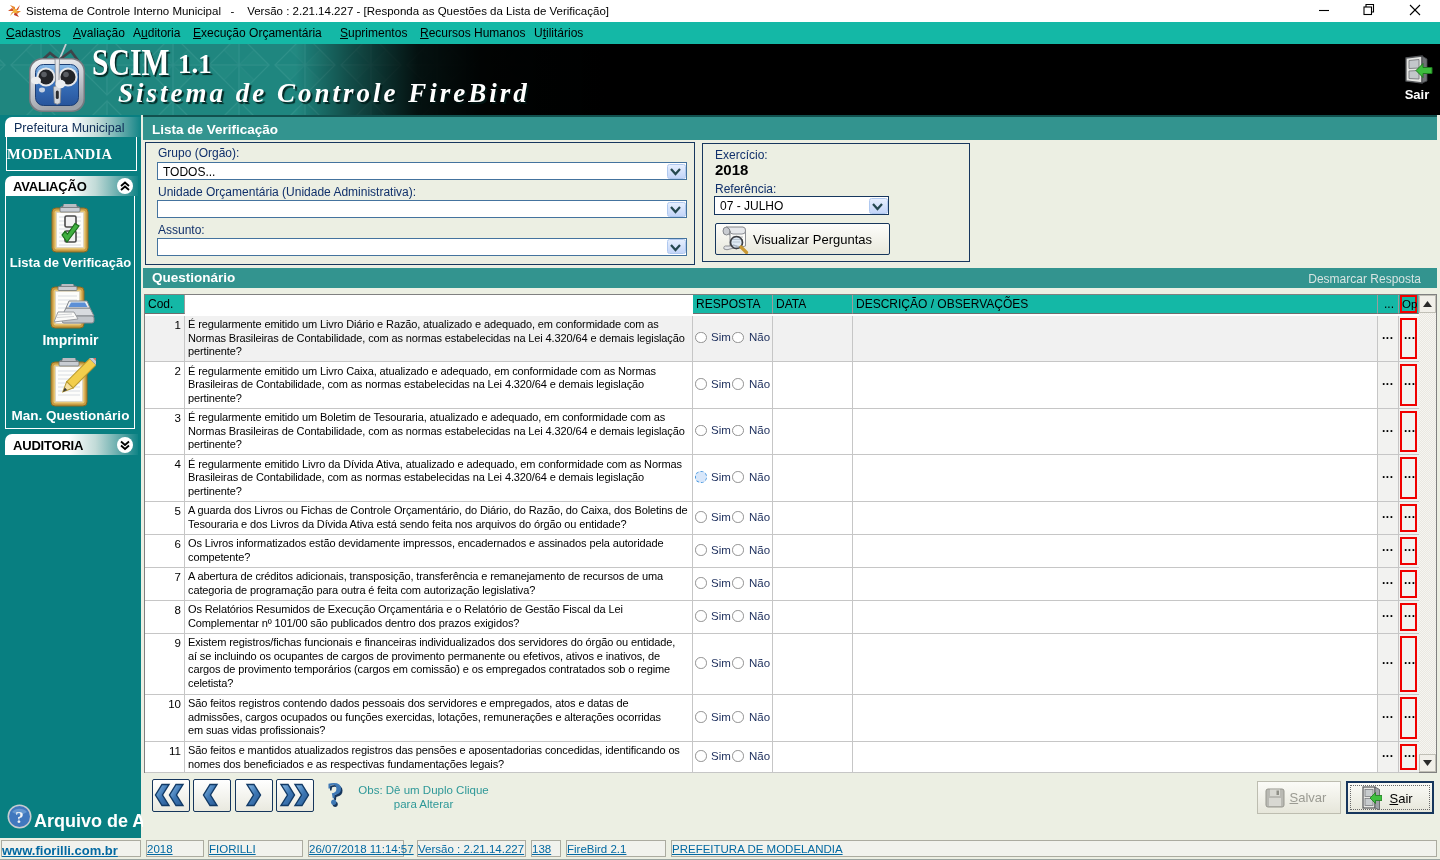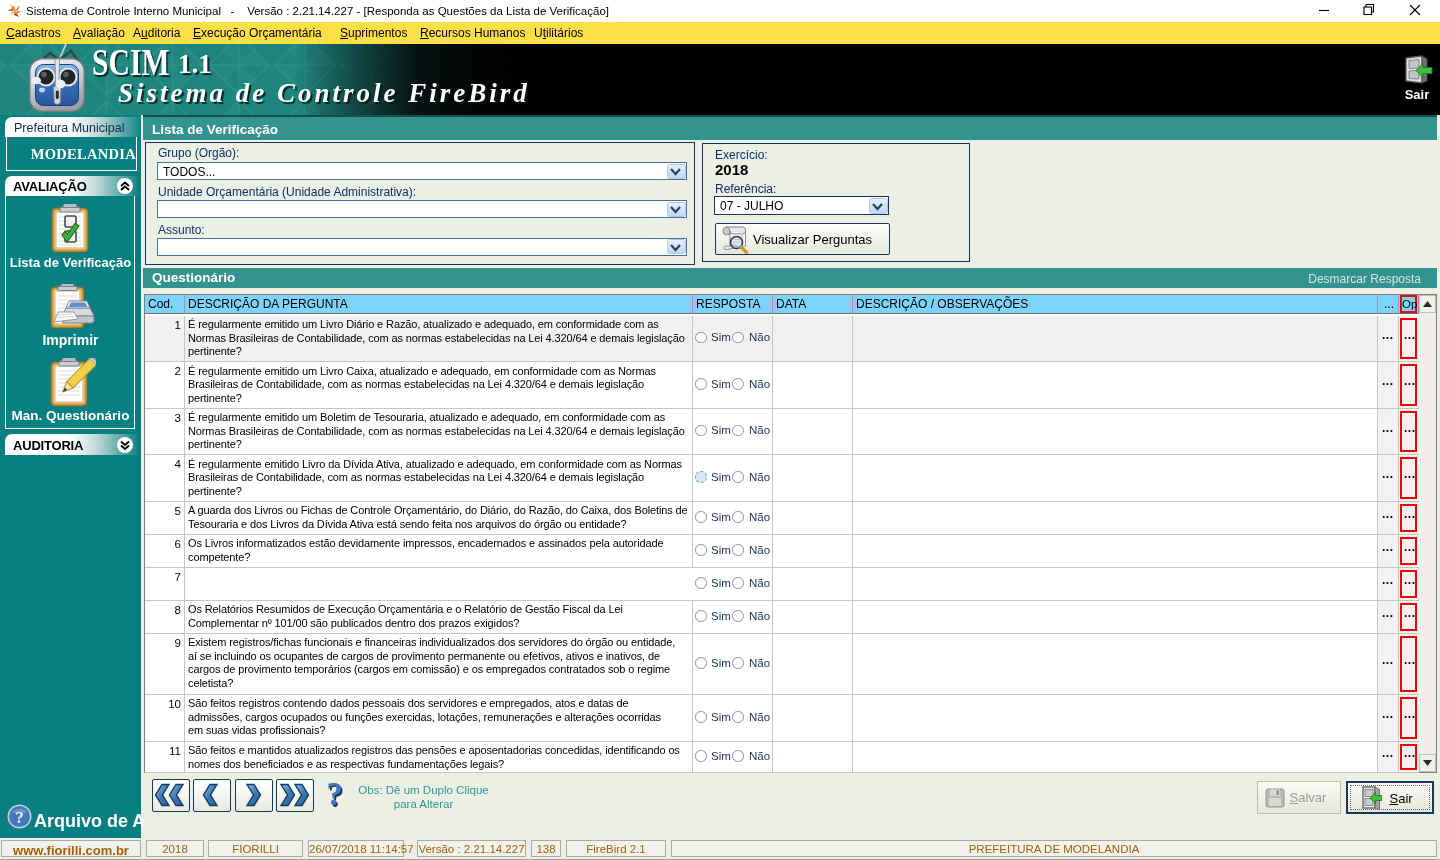--- a/index.html
+++ b/index.html
@@ -1,64 +1,64 @@
 <!DOCTYPE html>
 <html><head>
 <meta charset="utf-8">
 <style>
 * { margin:0; padding:0; box-sizing:border-box; }
 html,body { width:1440px; height:860px; overflow:hidden; font-family:"Liberation Sans", sans-serif; }
 body { position:relative; background:#ECEFE3; }
 .abs { position:absolute; }
 #titlebar { left:0; top:0; width:1440px; height:22px; background:#FFFFFF; }
 #titletext { left:26px; top:4.5px; font-size:11.5px; color:#000; }
-#menubar { left:0; top:22px; width:1440px; height:22px; background:#fde047; font-size:12px; color:#000; }
+#menubar { left:0; top:22px; width:1440px; height:22px; background:#14b8a6; font-size:12px; color:#000; }
 .mi { position:absolute; top:4px; white-space:nowrap; }
 #banner { left:0; top:44px; width:1440px; height:71px; background:#000; }
 #scimwrap { left:92px; top:-4px; color:#fff; font-family:"Liberation Serif", serif; font-weight:bold; text-shadow:2px 2px 1px rgba(0,25,22,0.85); }
 #sistema { left:118px; top:34px; font-family:"Liberation Serif", serif; font-style:italic; font-weight:bold; font-size:27px; color:#fff; text-shadow:2px 2px 1px rgba(0,25,22,0.85); letter-spacing:3px; }
 #sairtoplbl { left:1393px; top:43px; width:48px; text-align:center; color:#fff; font-size:13px; font-weight:bold; }
 #sidebar { left:0; top:115px; width:141px; height:723px; background:#087F81; }
 .sgrad { background:linear-gradient(90deg,#FFFFFF 0%,#FFFFFF 48%,#C2DBD8 68%,#4D9FA0 90%,#108486 100%); }
 #pmstrip { position:absolute; left:5px; top:2px; width:136px; height:20px; border-top-left-radius:7px; color:#0D2B56; font-size:12.5px; padding:3.5px 0 0 9px; }
-#modbox { position:absolute; left:6px; top:22px; width:131px; height:34px; border:1px solid #fff; border-top:none; color:#fff; text-align:right; font-family:"Liberation Serif", serif; font-weight:bold; font-size:14.5px; padding-top:9px; letter-spacing:0.3px; }
+#modbox { position:absolute; left:6px; top:22px; width:131px; height:34px; border:1px solid #fff; border-top:none; color:#fff; text-align:left; font-family:"Liberation Serif", serif; font-weight:bold; font-size:14.5px; padding-top:9px; letter-spacing:0.3px; }
 #avalbar { position:absolute; left:5px; top:61px; width:133px; height:20px; border-top-left-radius:7px; color:#000; font-weight:bold; font-size:13px; letter-spacing:-0.2px; padding:3px 0 0 8px; }
 #avalpanel { position:absolute; left:5px; top:81px; width:130px; height:233px; border-left:1px solid #fff; border-right:1px solid #fff; border-bottom:1px solid #fff; }
 #audbar { position:absolute; left:5px; top:319px; width:133px; height:21px; border-top-left-radius:7px; color:#000; font-weight:bold; font-size:13px; letter-spacing:-0.2px; padding:4px 0 0 8px; }
 .sicolabel { position:absolute; width:131px; text-align:center; color:#fff; font-weight:bold; left:0; }
 .chev { position:absolute; width:16px; height:16px; background:#fff; border-radius:50%; }
 #content { left:143px; top:115px; width:1297px; height:723px; background:#ECEFE3; }
 .tealbar { position:absolute; background:#33948F; color:#fff; font-weight:bold; font-size:13.5px; }
 #listabar { left:0px; top:0px; width:1294px; height:24.5px; border-top:2.5px solid #11504E; padding:4.5px 0 0 9px; }
 #qbar { left:0px; top:152.5px; width:1294px; height:20px; padding:2px 0 0 9px; }
 #desm { position:absolute; right:16px; top:4.5px; font-weight:normal; font-size:12px; color:#D7E4E2; }
 .gbox { position:absolute; border:1px solid #17375E; }
 .lbl { position:absolute; font-size:12px; color:#10306B; }
 .combo { position:absolute; background:#fff; border:1.5px solid #44739E; }
 .cbtn { position:absolute; right:0.5px; top:0.5px; bottom:0.5px; width:19px; background:linear-gradient(#E6EFFE,#C3D5F8); border:1px solid #B0C9F0; border-radius:2.5px; }
 .ctext { position:absolute; left:5px; top:2px; font-size:12px; color:#000; }
 #grid { position:absolute; left:1px; top:178.5px; width:1293px; height:479px; border:1px solid #808080; background:#fff; }
-.hcell { position:absolute; top:0px; height:19.5px; background:#7dd3fc; border-right:1px solid #9C9C9C; border-bottom:1px solid #6E6E6E; font-size:12px; color:#000; padding:2.5px 0 0 3px; }
+.hcell { position:absolute; top:0px; height:19.5px; background:#14b8a6; border-right:1px solid #9C9C9C; border-bottom:1px solid #6E6E6E; font-size:12px; color:#000; padding:2.5px 0 0 3px; }
 .row { position:absolute; left:0; width:1274px; border-bottom:1px solid #C6C6C6; background:#fff; }
 .cell { position:absolute; top:0; bottom:0; border-right:1px solid #C6C6C6; overflow:hidden; }
 .qtext { font-size:11px; letter-spacing:-0.12px; line-height:13.7px; padding:2.5px 0 0 3px; color:#000; white-space:nowrap; }
 .cod { font-size:11.5px; text-align:right; padding:3px 3px 0 0; }
 .dots3 { position:absolute; font-weight:bold; font-size:12px; letter-spacing:0.5px; color:#000; }
 .opbox { position:absolute; border:2px solid #F00000; }
 .radio { position:absolute; width:11.5px; height:11.5px; border-radius:50%; border:1px solid #919191; background:#fff; }
 .radio.hl { background:#D8E7FA; border:1px dashed #4D9BE0; }
 .rlbl { position:absolute; font-size:11.5px; color:#1B2D5B; }
 #vscroll { position:absolute; right:0.5px; top:0px; width:16.5px; height:477px; background:#F6F5F1; background-image:linear-gradient(45deg,#EAE8E1 25%,transparent 25%,transparent 75%,#EAE8E1 75%),linear-gradient(45deg,#EAE8E1 25%,transparent 25%,transparent 75%,#EAE8E1 75%); background-size:2px 2px; background-position:0 0,1px 1px; }
 .sbtn { position:absolute; left:0; width:17px; height:18px; background:#F1EFE9; border:1px solid #C0BFB6; }
 #navpanel { position:absolute; left:0.5px; top:658px; width:1294px; height:46px; }
 .navbtn { position:absolute; width:38px; height:33px; top:6px; background:linear-gradient(#FFFFFF,#E9E9DF); border:1.5px solid #16365C; border-radius:2px; }
 .abtn { position:absolute; top:8px; height:33px; background:linear-gradient(#FBFBF7,#E6E6DA); font-size:13px; }
 #statrow { position:absolute; left:0.5px; top:704.5px; width:1294px; height:19px; border:1px solid #B9B9AE; background:#EFF1E8; font-size:12px; color:#000; padding:2px 0 0 4px; }
 #statusbar { left:0; top:838px; width:1440px; height:22px; background:#ECEFE3; }
-.seg { position:absolute; top:2px; height:17px; background:#F1F2ED; border:1px solid #ABABA0; font-size:11.5px; color:#a16207; text-align:center; padding-top:1.5px; white-space:nowrap; }
+.seg { position:absolute; top:2px; height:17px; background:#F1F2ED; border:1px solid #ABABA0; font-size:11.5px; color:#0369a1; padding-top:1.5px; white-space:nowrap;text-decoration:underline; }
 .cell.btn { background:#F2F2F0; }
 </style>
 </head>
 <body>
 
 <div class="abs" id="titlebar">
 <svg class="abs" style="left:7px;top:3px" width="16" height="16" viewBox="0 0 16 16">
 <g fill="#E8862C">
         <path d="M8 8 L3 2 L8 4 Z"></path>
         <path d="M8 8 L13 2 L11 7 Z" fill="#D4542A"></path>
@@ -283,21 +283,20 @@
 <path d="M4 24 Q3 20.5 7 21 L10 21 Q14 19.5 17 21.5 L17 24 Q13 22.5 10 24 Q7 25.5 4 24 Z" fill="#E2E4E7" stroke="#83868B" stroke-width="0.9"></path>
 <path d="M12.5 12 H23 M12.5 14.5 H23 M12.5 17 H20" stroke="#B0B4B9" stroke-width="1"></path>
 <circle cx="16.5" cy="17.5" r="6" fill="rgba(190,215,240,0.45)" stroke="#3B3E42" stroke-width="1.7"></circle>
 <line x1="21" y1="22" x2="26.5" y2="27.5" stroke="#C89832" stroke-width="3.2" stroke-linecap="round"></line>
 </svg>
 <span style="position:absolute;left:37px;top:8px;font-size:13px;color:#000">Visualizar Perguntas</span>
 </div>
 <div class="tealbar" id="qbar">Questionário<span id="desm">Desmarcar Resposta</span></div>
 <div id="grid">
 <div class="hcell" style="left:0;width:40px">Cod.</div>
-<div class="hcell" style="left:40px;width:508px">DESCRIÇÃO DA PERGUNTA</div>
 <div class="hcell" style="left:548px;width:80px">RESPOSTA</div>
 <div class="hcell" style="left:628px;width:80px">DATA</div>
 <div class="hcell" style="left:708px;width:525px">DESCRIÇÃO / OBSERVAÇÕES</div>
 <div class="hcell" style="left:1233px;width:21px;padding-left:6px">...</div>
 <div class="hcell" style="left:1254px;width:20px;padding:0">
         <div class="opbox" style="left:1px;top:0.5px;width:17px;height:17.5px"></div>
         <span style="position:absolute;left:3px;top:3px;font-size:11.5px">Op</span>
       </div>
 
 <div class="row" style="top:21.0px;height:46.5px;background:#F1F1F1">
@@ -421,20 +420,23 @@
 <div class="cell btn" style="left:1233px;width:21px">
           <div class="dots3" style="left:4px;top:5.5px">...</div>
         </div>
 <div class="cell btn" style="left:1254px;width:20px;border-right:none">
           <div class="opbox" style="left:1px;top:2px;width:17px;height:28px"></div>
           <div class="dots3" style="left:5px;top:5.5px">...</div>
         </div>
 </div>
 <div class="row" style="top:273.0px;height:33px">
 <div class="cell cod" style="left:0;width:40px">7</div>
+<div class="cell" style="left:40px;width:508px">
+          <div class="qtext">A abertura de créditos adicionais, transposição, transferência e remanejamento de recursos de uma<br>categoria de programação para outra é feita com autorização legislativa?</div>
+        </div>
 <div class="cell" style="left:548px;width:80px">
  <div class="radio " style="left:2px;top:9.5px"></div>
           <div class="rlbl" style="left:18px;top:9.0px">Sim</div>
  <div class="radio" style="left:39px;top:9.5px"></div>
           <div class="rlbl" style="left:56px;top:9.0px">Não</div>
 </div>
 <div class="cell" style="left:628px;width:80px"></div>
 <div class="cell" style="left:708px;width:525px"></div>
 <div class="cell btn" style="left:1233px;width:21px">
           <div class="dots3" style="left:4px;top:5.5px">...</div>

